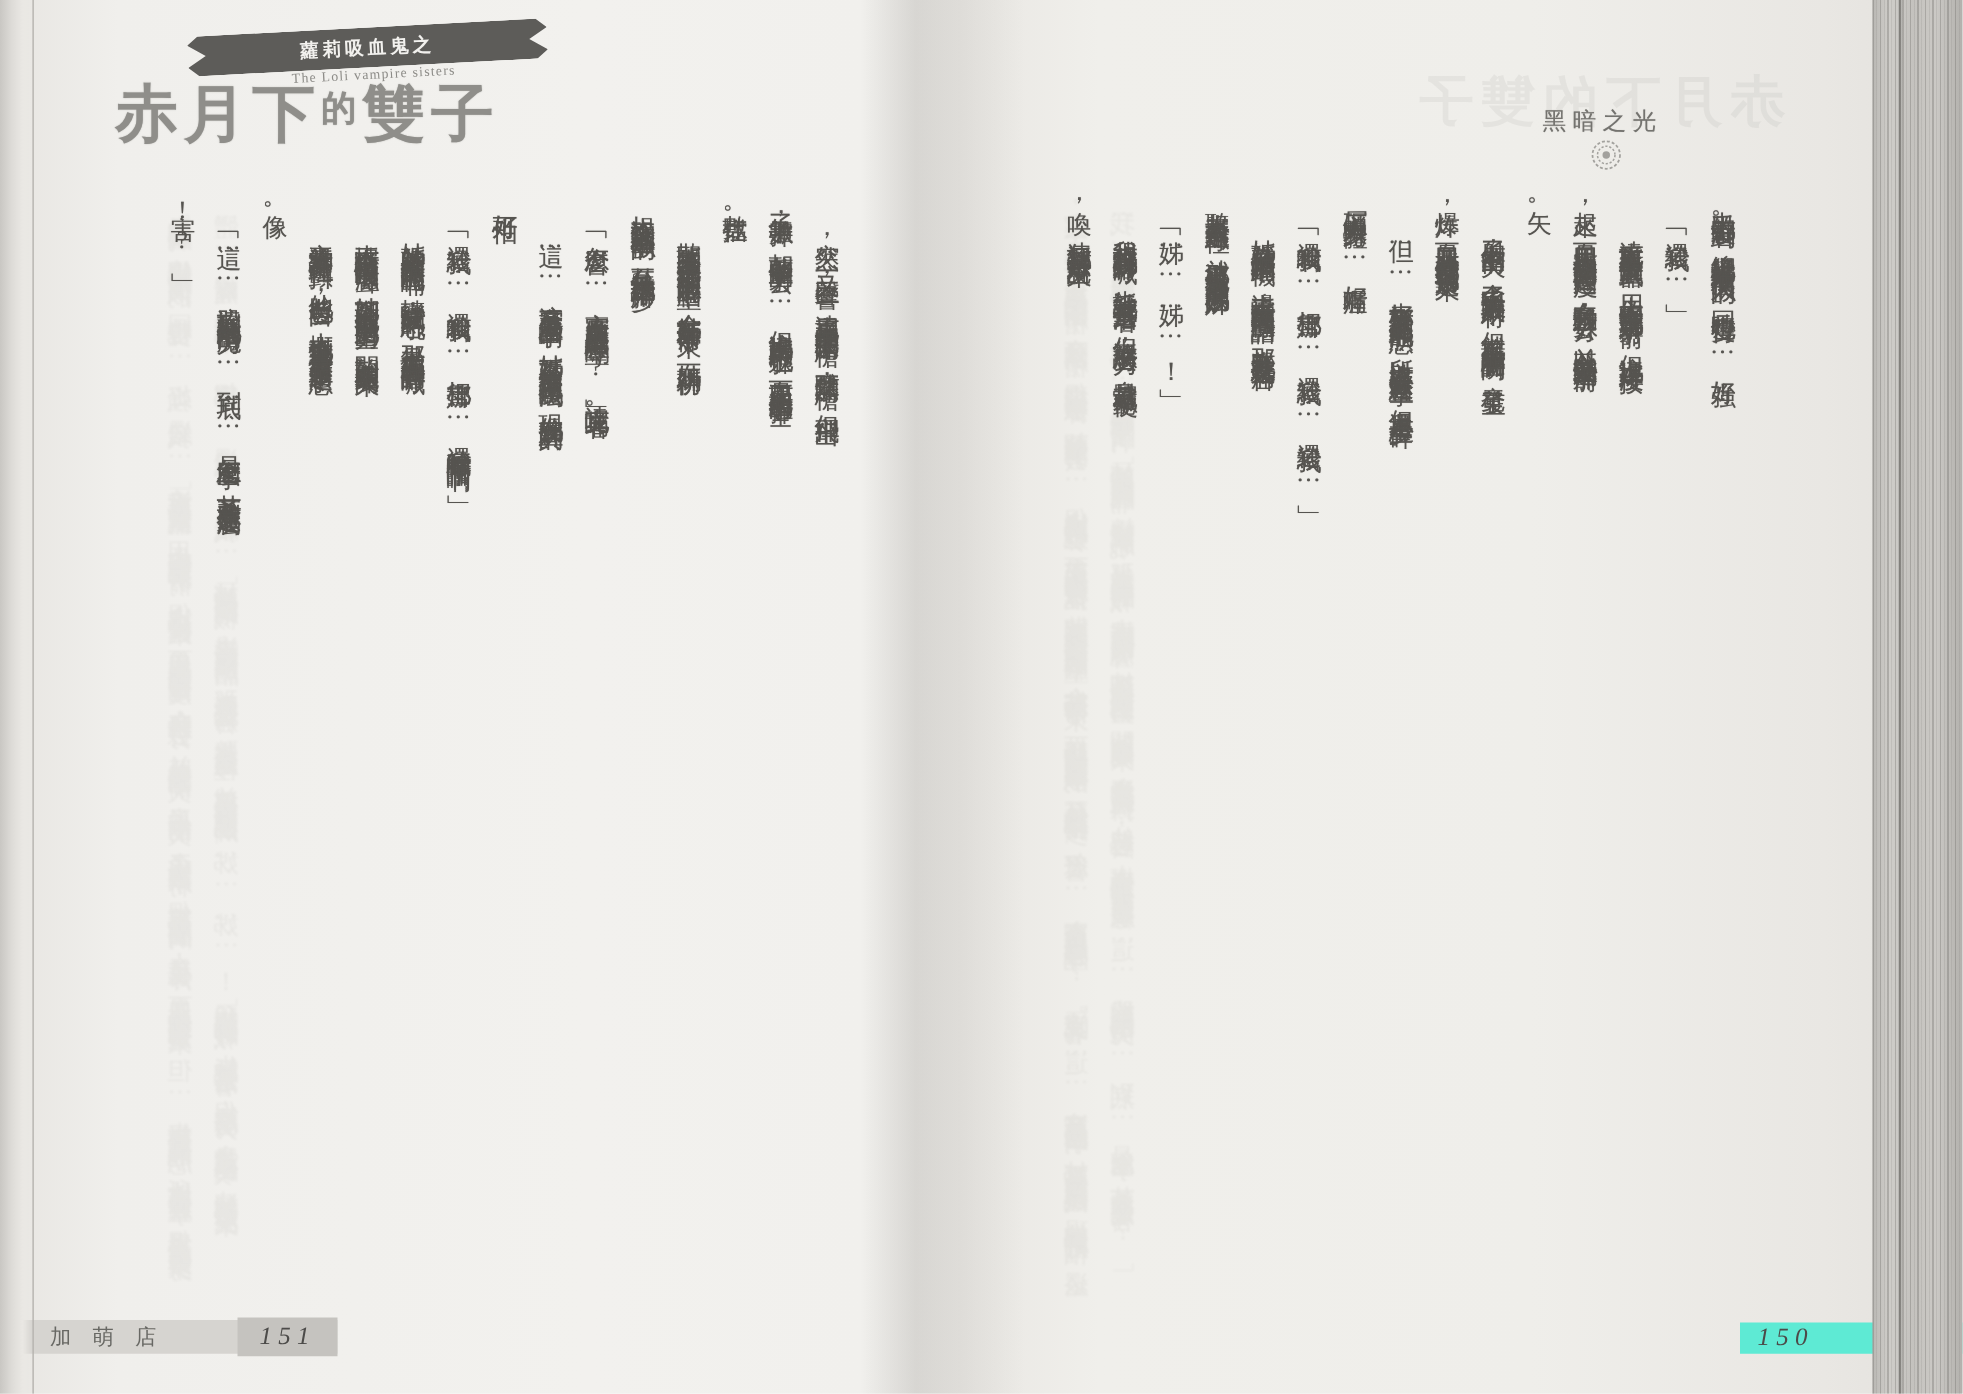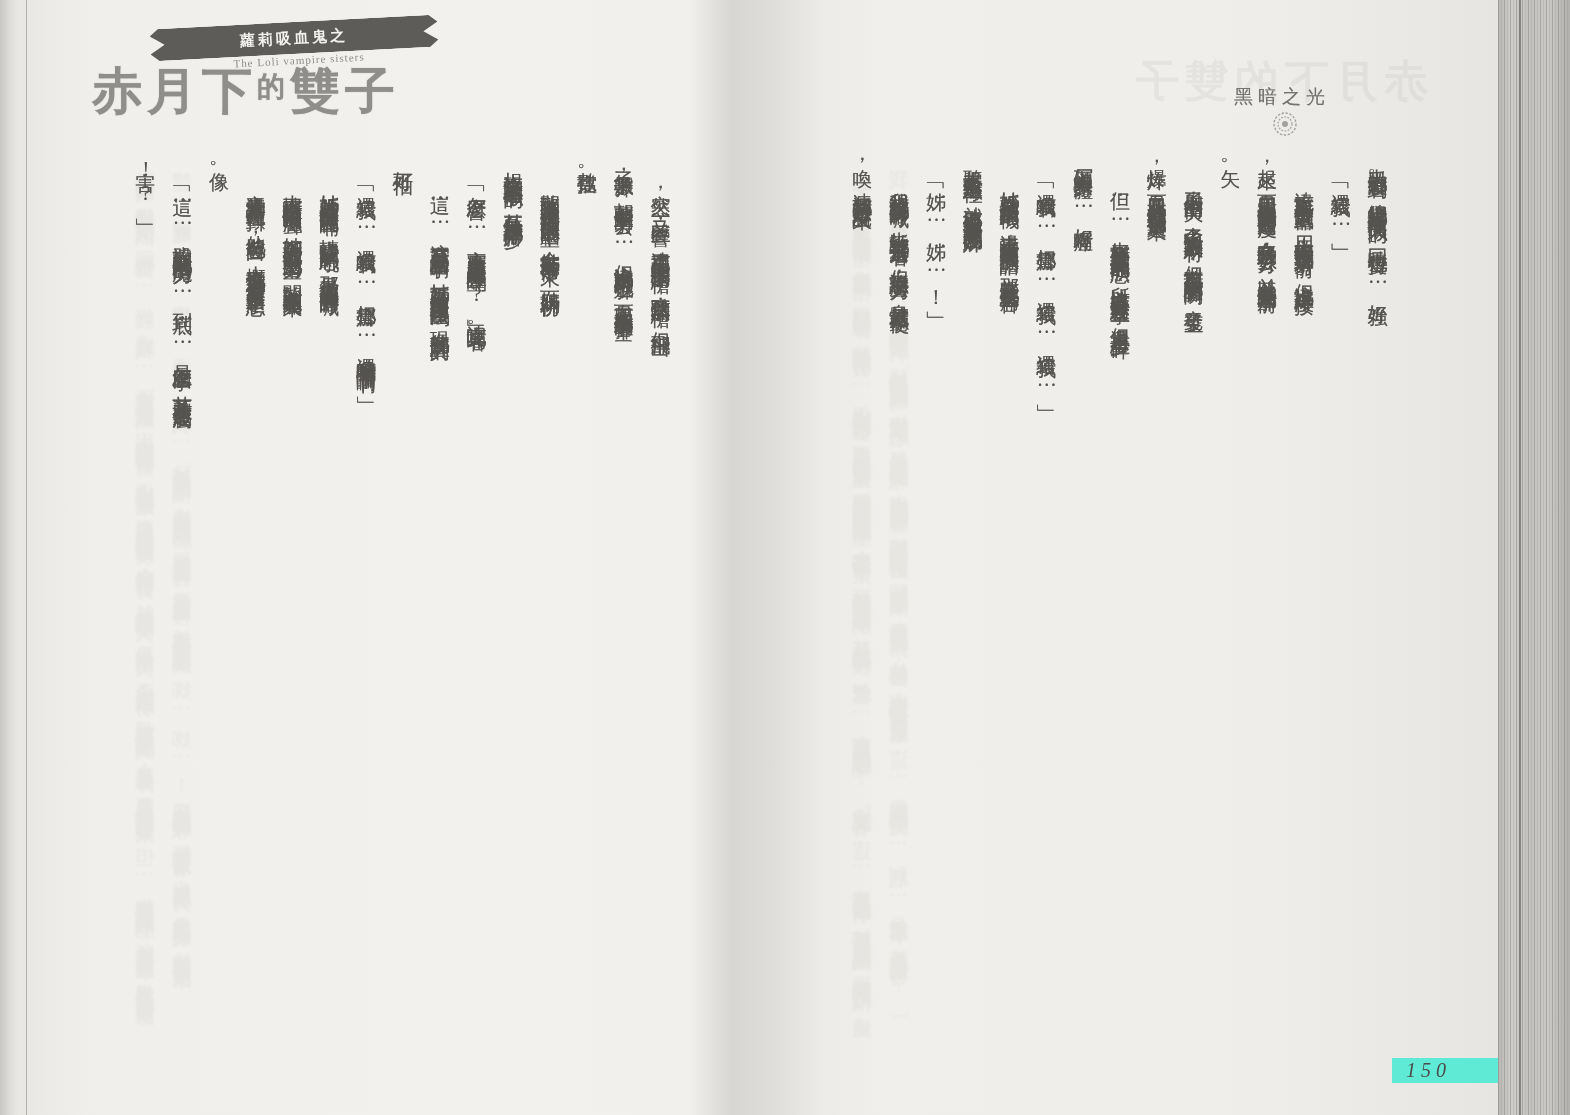--- a/index.html
+++ b/index.html
@@ -135,20 +135,26 @@
       <div class="tcol">好可怕！</div>
       <div class="tcol ind">「還給我……還給我啊……把魯娜……還給我呀啊啊啊啊啊啊啊！」</div>
       <div class="tcol ind">姊姊的聲音突然從痛苦的呢喃，轉變成瘋狂的怒吼，那是徹底失去理智時的呼喊。</div>
       <div class="tcol ind">大樓不斷發出可怕的嘎滋聲，她腳下的地面無法承受她的力量，開始到處龜裂開來。</div>
       <div class="tcol ind">旁邊約瑟身體不住顫抖，他臉色發白，大概也注意到了那股力量是有多麼超乎想</div>
       <div class="tcol">像。</div>
       <div class="tcol ind">「這……這股強到亂七八糟的魔力……到底……是怎麼回事？艾莉希雅竟然這麼厲</div>
       <div class="tcol">害!?」</div>
     </div>
 
+  <div class="footer-left-strip">
+    <span class="footer-left-label">加萌店</span>
+    <span class="footer-left-numbox">
+      <span class="page-num">151</span>
+    </span>
+  </div>
 </div>
 
 <div class="page page-right"></div>
 
 <div class="ghost-title">赤月下的雙子</div>
 
 <div class="chapter-header">
   <span class="chapter-title">黑暗之光</span>
   <svg class="flower" viewBox="0 0 28 28">
     <circle cx="14" cy="14" r="11" fill="none" stroke="#8a8985" stroke-width="1.4" stroke-dasharray="2.4 1.6"></circle>

